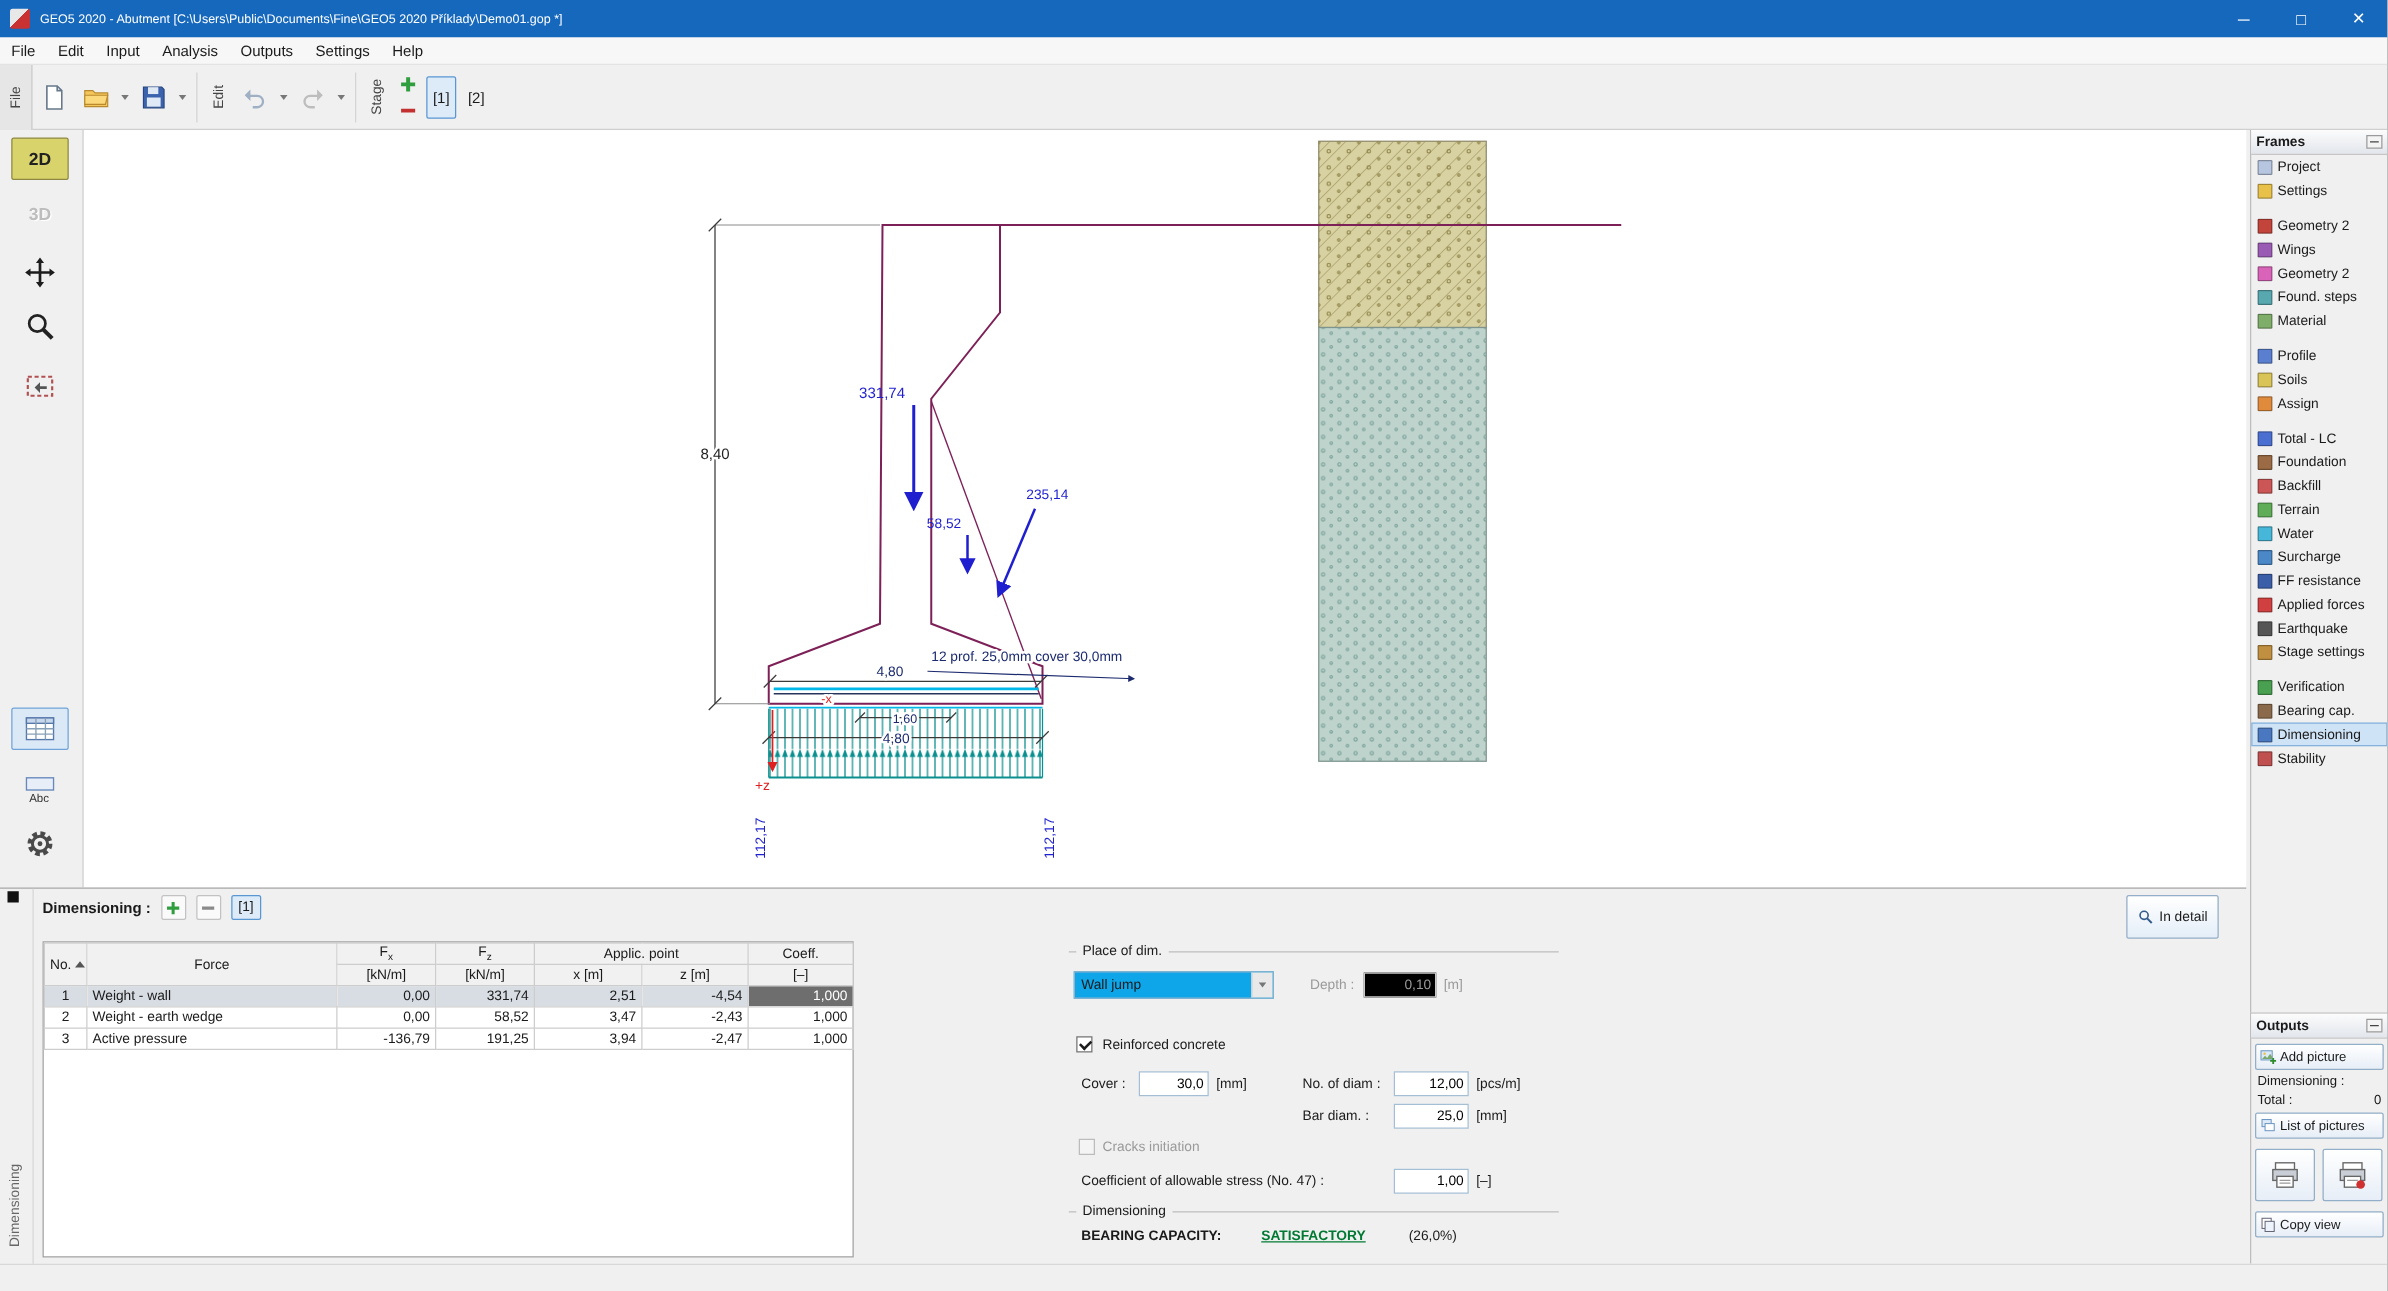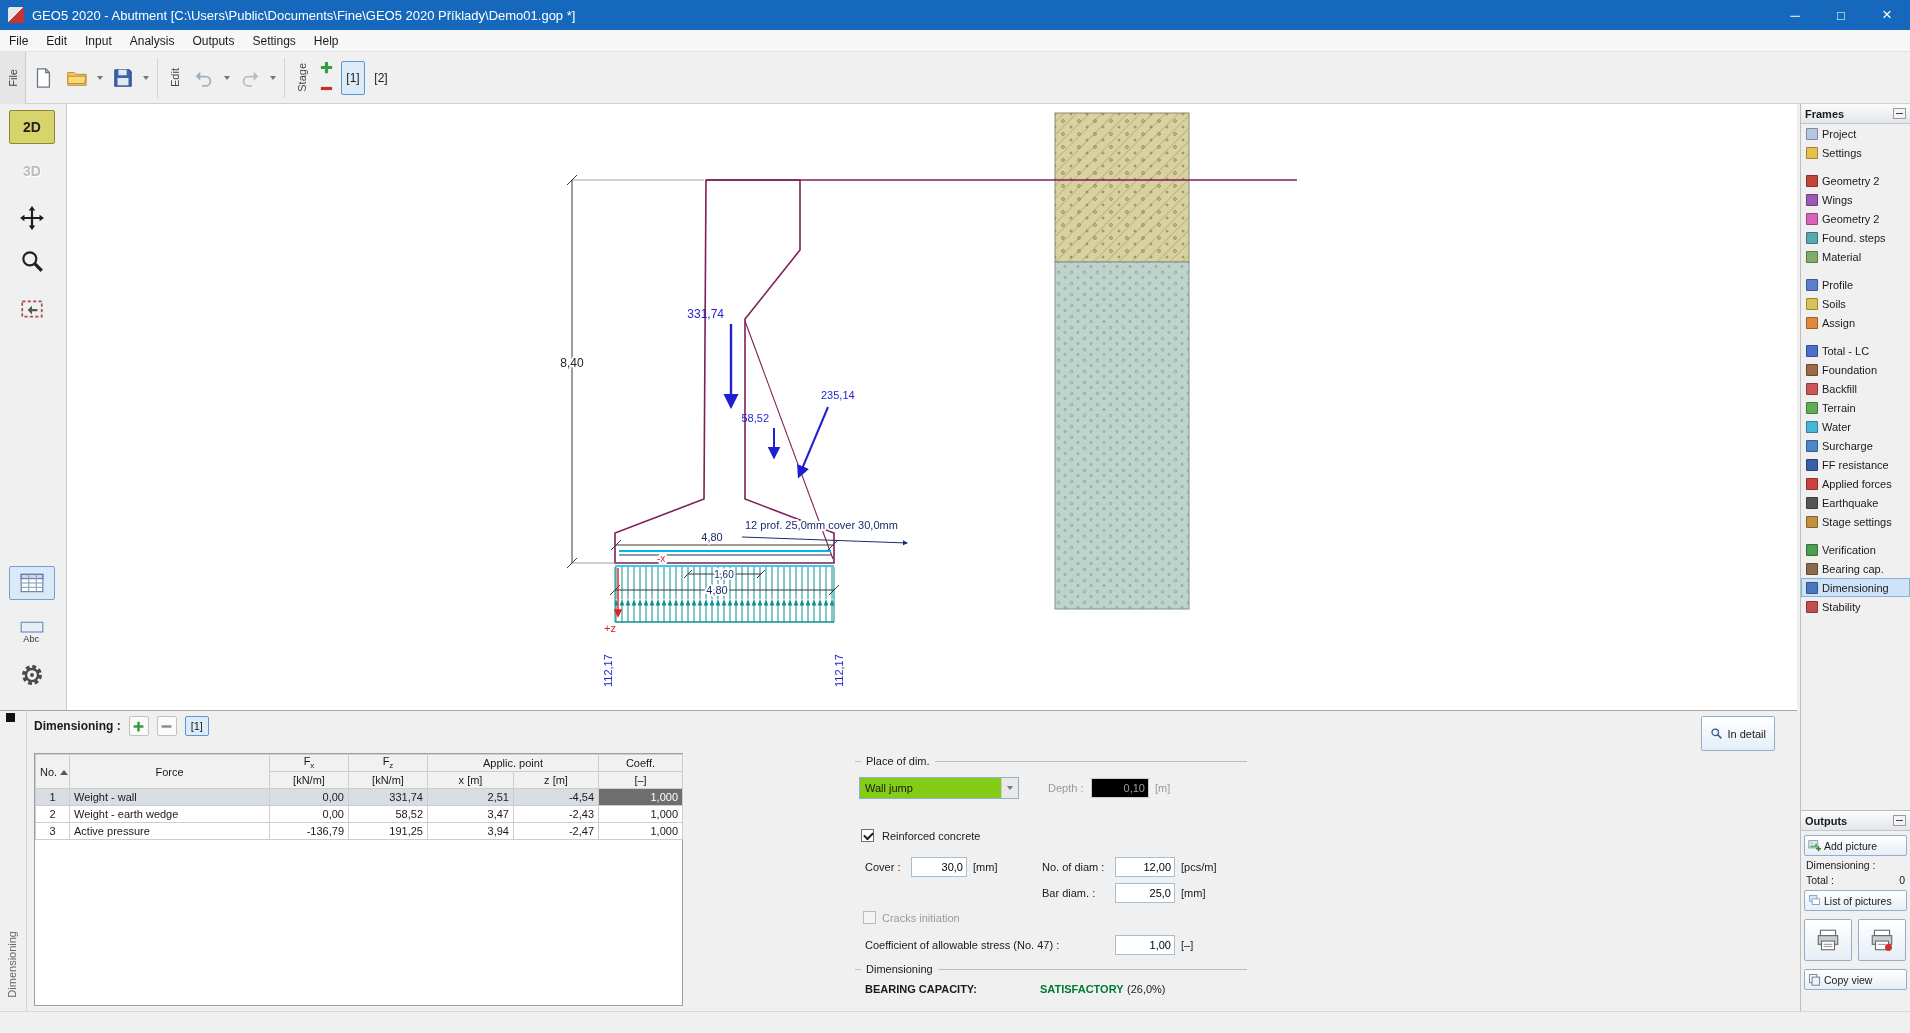--- a/index.html
+++ b/index.html
@@ -3,21 +3,21 @@
 <meta charset="utf-8">
 <style>
   *{margin:0;padding:0;box-sizing:border-box}
   html,body{background:#8a8a8a}
   body{font-family:"Liberation Sans",sans-serif;font-size:12px;color:#1a1a1a}
   #app{position:relative;width:1910px;height:1033px;background:#f0f0f0;overflow:hidden}
 
   
   .titlebar{position:absolute;left:0;top:0;width:1910px;height:30px;background:#1668bd;color:#fff;display:flex;align-items:center}
   .title-icon{width:16px;height:16px;margin:0 8px;background:linear-gradient(135deg,#e8e8e8 0 48%,#c83232 48% 100%);border-radius:2px;flex:none}
-  .title-text{font-size:13px;white-space:nowrap}
+  .title-text{font-size:10px;white-space:nowrap}
   .win-controls{margin-left:auto;display:flex;height:30px}
   .win-btn{width:46px;height:30px;display:flex;align-items:center;justify-content:center;font-size:13px;color:#fff}
   .win-btn.close{font-size:17px}
 
   
   .menubar{position:absolute;left:0;top:30px;width:1910px;height:22px;background:#f7f7f7;border-bottom:1px solid #e3e3e3;display:flex;align-items:center}
   .menu-item{padding:0 9px;font-size:12px;height:22px;display:flex;align-items:center}
 
   
   .toolbar{position:absolute;left:0;top:52px;width:1910px;height:52px;background:#f0f0f0;border-bottom:1px solid #cfcfcf;display:flex;align-items:center}
@@ -97,21 +97,21 @@
   sub{font-size:8px}
 
   .form{position:absolute;left:853px;top:42px;width:400px;height:258px;font-size:11px}
   .grouphead{position:absolute;left:2px;width:392px;height:12px}
   .grouphead .gline{position:absolute;left:0;right:0;top:6px;border-top:1px solid #bdbdbd}
   .grouphead .gtitle{position:absolute;left:6px;top:0;background:#f0f0f0;padding:0 5px;font-size:11px}
   .flabel{position:absolute;white-space:nowrap}
   .gray{color:#9a9a9a}
   .finput{position:absolute;height:20px;border:1px solid #a4bed4;background:#fff;font-family:"Liberation Sans",sans-serif;font-size:11px;text-align:right;padding:0 3px}
   .finput:disabled{background:#000000;color:#9a9a9a;border-color:#c9c9c9}
-  .selbox{position:absolute;left:6px;top:24px;width:160px;height:22px;border:1px solid #8fb0ca;background:#84cc16;display:flex;align-items:center;padding-left:5px}
+  .selbox{position:absolute;left:6px;top:24px;width:160px;height:22px;border:1px solid #8fb0ca;background:#0ea5e9;display:flex;align-items:center;padding-left:5px}
   .selbox .selarrow{margin-left:auto;width:17px;height:20px;background:#e9e9e9;border-left:1px solid #cfcfcf;display:flex;align-items:center;justify-content:center}
   .cb{position:absolute;width:13px;height:13px;border:1px solid #707070;background:#fff}
   .cb.checked::after{content:"";position:absolute;left:2px;top:2px;width:7px;height:4px;border-left:2px solid #1c1c1c;border-bottom:2px solid #1c1c1c;transform:rotate(-45deg)}
   .cb.disabled{border-color:#bcbcbc;background:#f4f4f4}
   .status-ok{font-weight:bold}
   .statusbar{position:absolute;left:0;top:1011px;width:1910px;height:22px;background:#f0f0f0;border-top:1px solid #d8d8d8}
 </style>
 </head>
 <body>
 
@@ -642,19 +642,19 @@
 
       <span class="flabel" style="left:12px;top:186px">Coefficient of allowable stress (No. 47) :</span>
       <input class="finput" style="left: 262px; top: 182px; width: 60px;" value="1,00">
       <span class="flabel" style="left:328px;top:186px">[–]</span>
 
       <div class="grouphead" style="top:210px">
         <span class="gline"></span>
           <span class="gtitle">Dimensioning</span>
       </div>
       <span class="flabel" style="left:12px;top:230px;font-weight:bold">BEARING CAPACITY:</span>
-      <span class="flabel status-ok" style="left: 187px; top: 230px; color: rgb(0, 122, 51);">SATISFACTORY</span>
+      <span class="flabel status-ok" style="left: 156px; top: 230px; color: rgb(0, 122, 51); text-decoration: underline;">SATISFACTORY</span>
       <span class="flabel" style="left:274px;top:230px">(26,0%)</span>
     </div>
   </div>
 
   <div class="statusbar"></div>
 </div>
 
 </body></html>

